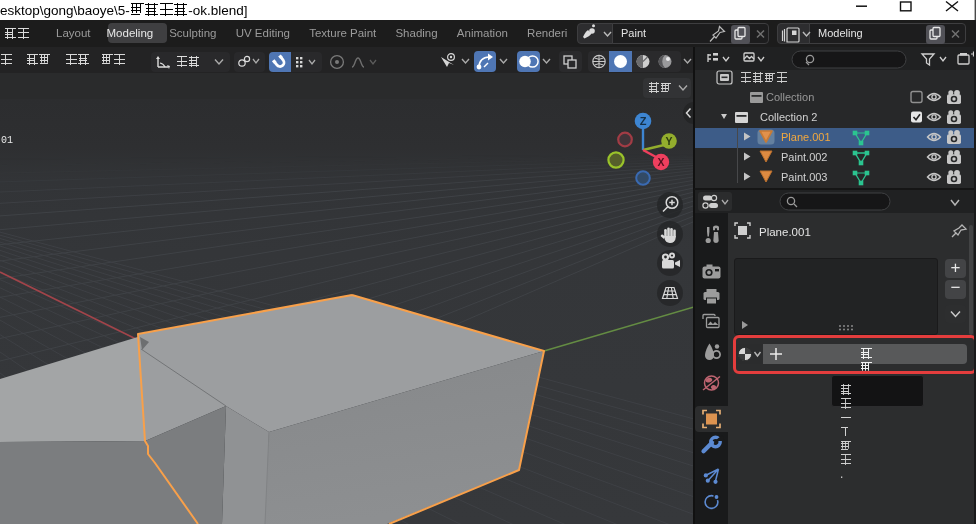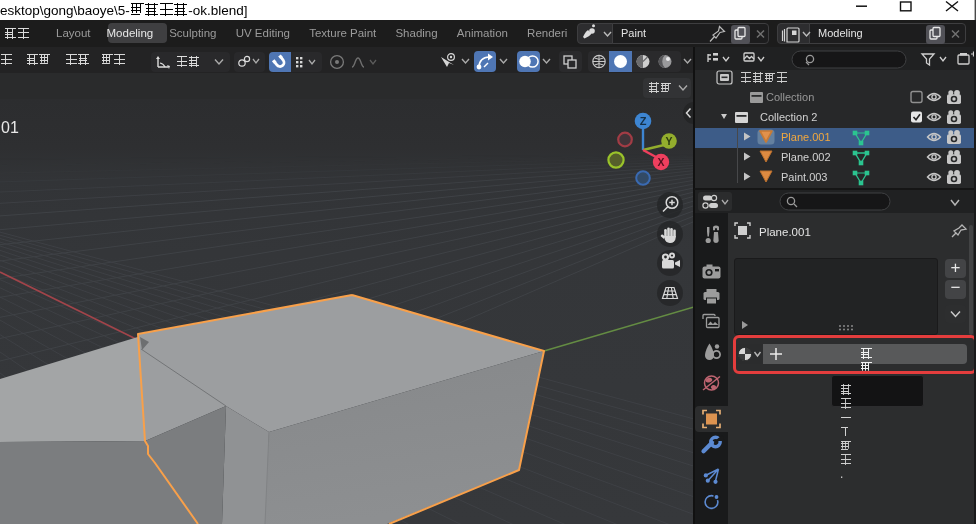--- a/index.html
+++ b/index.html
@@ -264,21 +264,21 @@
  <polygon points="138,235 352,196 544,252 269,333 226,307 145,342" fill="#9c9ea0"></polygon>
  <polygon points="544,252 519,371 387,425 263,425 269,333" fill="url(#rfg)"></polygon>
  <polygon points="226,307 269,333 265,425 222,425" fill="#909294"></polygon>
  <polygon points="0,343 145,342 226,307 222,425 0,425" fill="#7b7d7f"></polygon>
  <polygon points="140,238 149,243 142,251" fill="#6d6f71"></polygon>
  <path d="M141,250L226,307" stroke="#737577" stroke-width="1"></path>
  <path d="M269,333L265,425" stroke="#818385" stroke-width="1"></path>
  <path d="M352,196L544,252L519,371L389,425 M198,425L155,364L148,355L148,347L145,342L138,235L352,196" fill="none" stroke="#f8a04a" stroke-width="2" stroke-linejoin="round"></path>
 </svg>
 
-<div class="abs" style="left:1px;top:20px;color:#e8e8e8;font-size:16px;">01</div>
+<div class="abs" style="left:1px;top:36px;color:#e8e8e8;font-size:10px;font-family:Liberation Mono, monospace;">01</div>
 </div>
 
 <svg class="abs" style="left:600px;top:105px;" width="94" height="95" viewBox="0 0 94 95">
  <g stroke-width="2.4" fill="none">
   <path d="M43 45L43 24" stroke="#3d85d2"></path>
   <path d="M43 45L64 40" stroke="#93ad2d"></path>
   <path d="M43 45L56 52" stroke="#ef3f5e"></path>
  </g>
  <circle cx="43" cy="16" r="8.3" fill="#3d85d2"></circle>
       <text x="43" y="20" font-size="11" font-weight="bold" fill="#143048" text-anchor="middle" font-family="Liberation Sans">Z</text>
@@ -480,21 +480,21 @@
           <circle cx="259" cy="111" r="3.3" fill="#272829"></circle>
           <circle cx="259" cy="111" r="1.7" fill="#c6c6c6"></circle>
         </g>
       </g>
 </svg>
 
 <div class="abs t" style="left:740px;top:71px;color:#d2d2d2;font-size:12px;"><span class="g"></span><span class="h"></span><span class="k"></span><span class="g"></span></div>
 <div class="abs t" style="left:766px;top:91px;color:#989898;">Collection</div>
 <div class="abs t" style="left:760px;top:111px;color:#d2d2d2;">Collection 2</div>
 <div class="abs t" style="left:781px;top:131px;color:#f2a83f;">Plane.001</div>
-<div class="abs t" style="left:781px;top:151px;color:#d2d2d2;">Plane.002</div>
+<div class="abs t" style="left:781px;top:151px;color:#d2d2d2;">Paint.002</div>
 <div class="abs t" style="left:781px;top:171px;color:#d2d2d2;">Paint.003</div>
 
 <div class="abs" style="left:694px;top:188px;width:282px;height:2px;background:#151515;"></div>
 
 <div class="abs" style="left:695px;top:190px;width:281px;height:23px;background:#202122;"></div>
 
 <div class="abs" style="left:695px;top:213px;width:281px;height:311px;background:#2c2d2e;"></div>
 
 <div class="abs" style="left:695px;top:213px;width:33px;height:311px;background:#191a1b;"></div>
 <div class="abs" style="left:695px;top:406px;width:33px;height:26px;background:#2c2d2e;border-radius:4px 0 0 4px;"></div>

